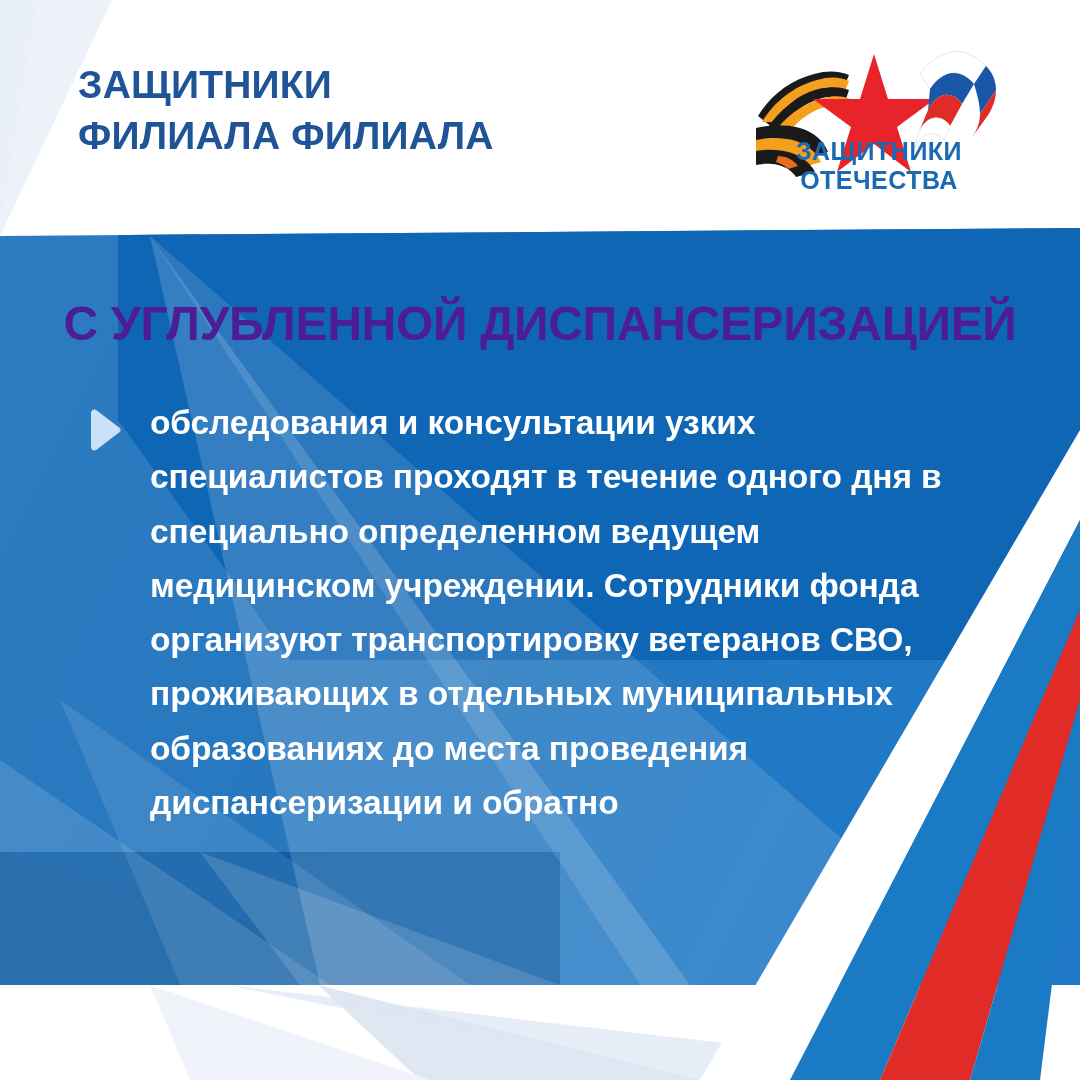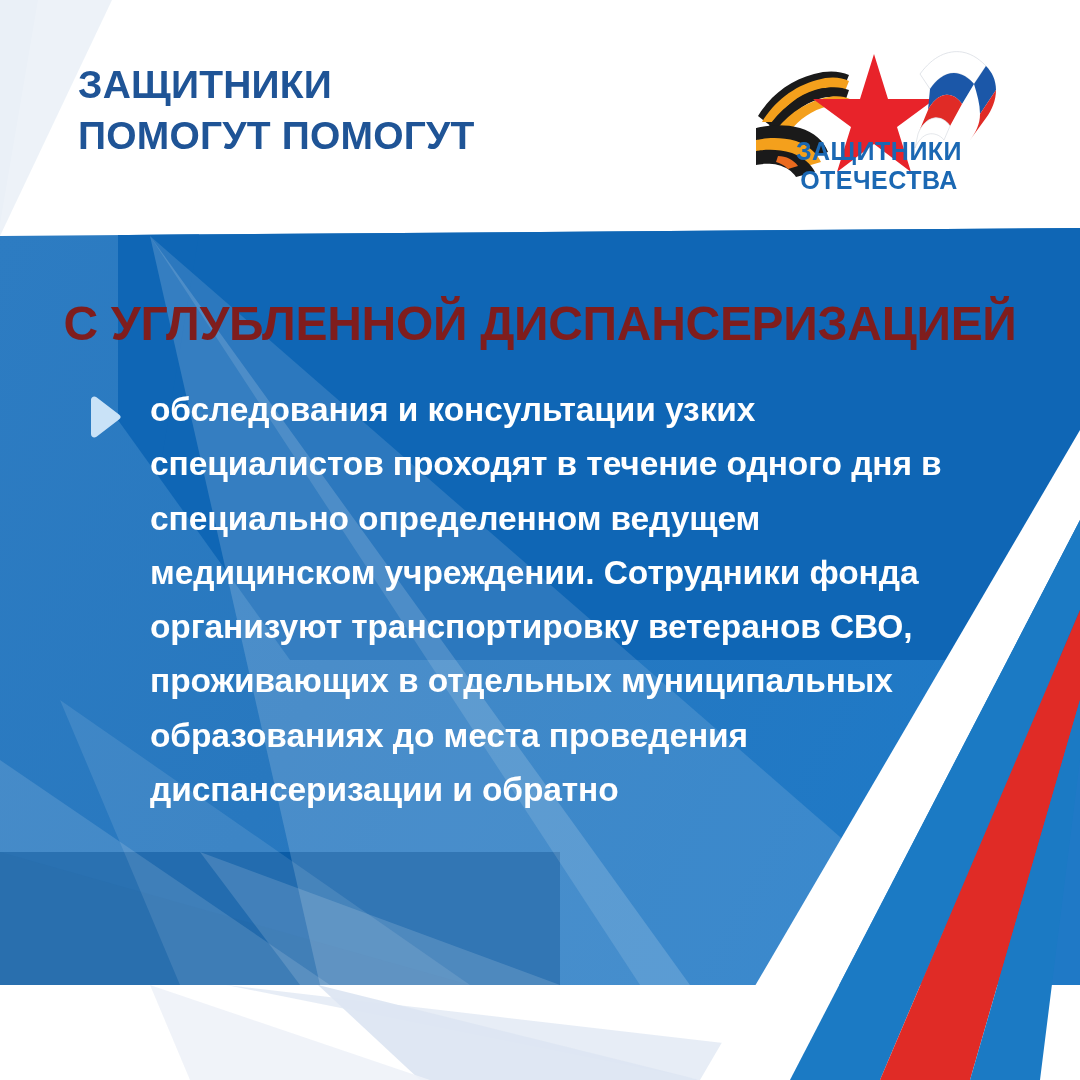--- a/index.html
+++ b/index.html
@@ -37,28 +37,28 @@
   .logo svg{display:block;}
 
   
   .content{
     position:absolute;left:0;top:232px;width:1080px;height:753px;
     z-index:6;
   }
   .section-heading{
     position:absolute;left:0;top:64px;width:1080px;
     text-align:center;
-    color:#7f1d1d;
+    color:#4c1d95;
     font-size:48px;
     font-weight:bold;
     letter-spacing:-0.3px;
     white-space:nowrap;
   }
   .body-row{
-    position:absolute;left:0;top:151px;width:1080px;
+    position:absolute;left:0;top:164px;width:1080px;
     display:flex;
     align-items:flex-start;
   }
   .bullet-arrow{
     flex:0 0 auto;
     margin-left:82px;margin-top:12px;
     width:44px;height:44px;
   }
   .body-text{
     flex:0 0 auto;
@@ -128,21 +128,21 @@
       <polygon points="1080,520 1080,610 880,1080 790,1080" fill="#1b7ac4"></polygon>
       <polygon points="1080,610 1080,700 970,1080 880,1080" fill="#e02b26"></polygon>
       <polygon points="1080,700 1080,760 1040,1080 970,1080" fill="#1b7ac4"></polygon>
     </g>
   </svg>
 
   <div class="header">
 
     <div class="title-block">
       <span class="title-line">ЗАЩИТНИКИ</span>
-      <span class="title-line">ПОМОГУТ ПОМОГУТ</span>
+      <span class="title-line">ФИЛИАЛА ФИЛИАЛА</span>
     </div>
 
     <div class="logo">
       <svg viewBox="0 0 262 155" width="262" height="155" xmlns="http://www.w3.org/2000/svg">
 
         <g>
           <path d="M10,72 C22,52 42,36 66,30 C80,26 92,27 101,31
                    L92,53 C84,49 73,48 63,51 C46,56 32,68 24,83 Z" fill="#1a1a1a"></path>
           <path d="M14,78 C26,58 46,42 69,36 C82,32 93,33 101,37
                    L97,47 C88,43 77,43 67,46 C50,51 36,63 27,78 Z" fill="#f4a01c"></path>

